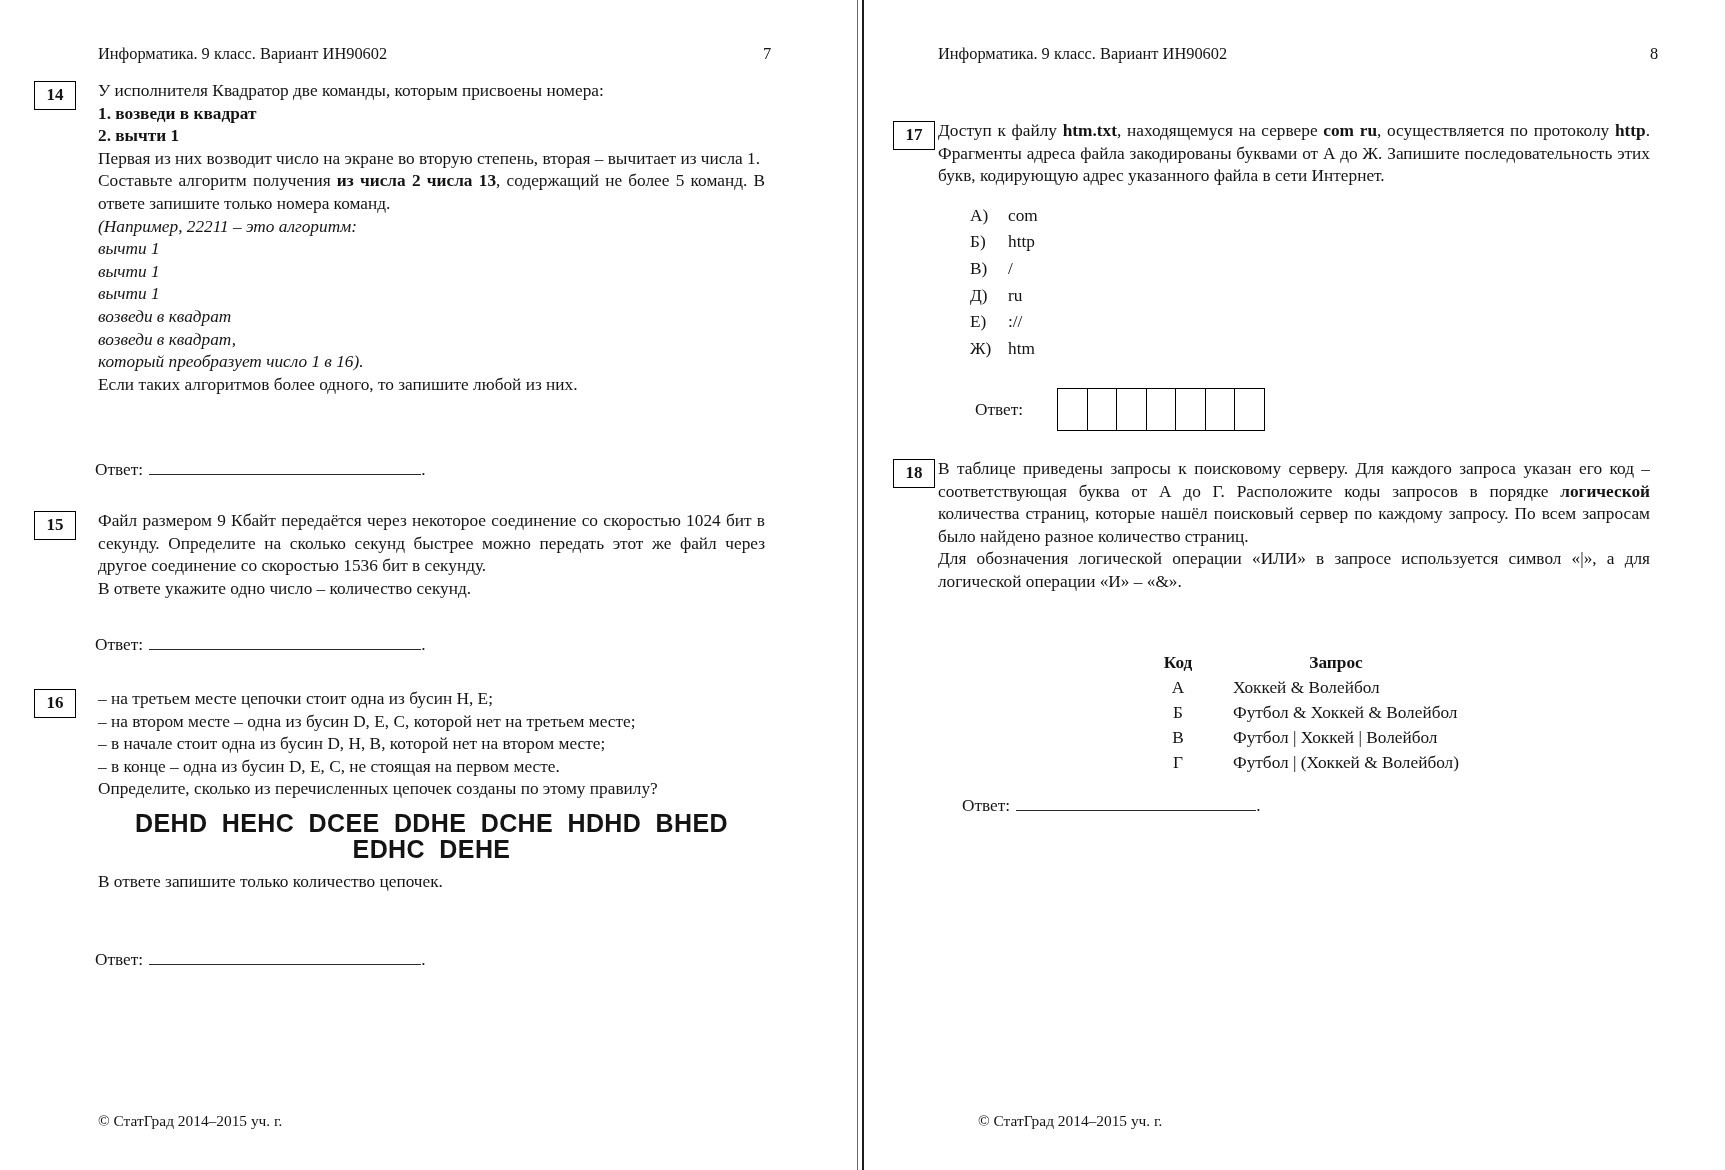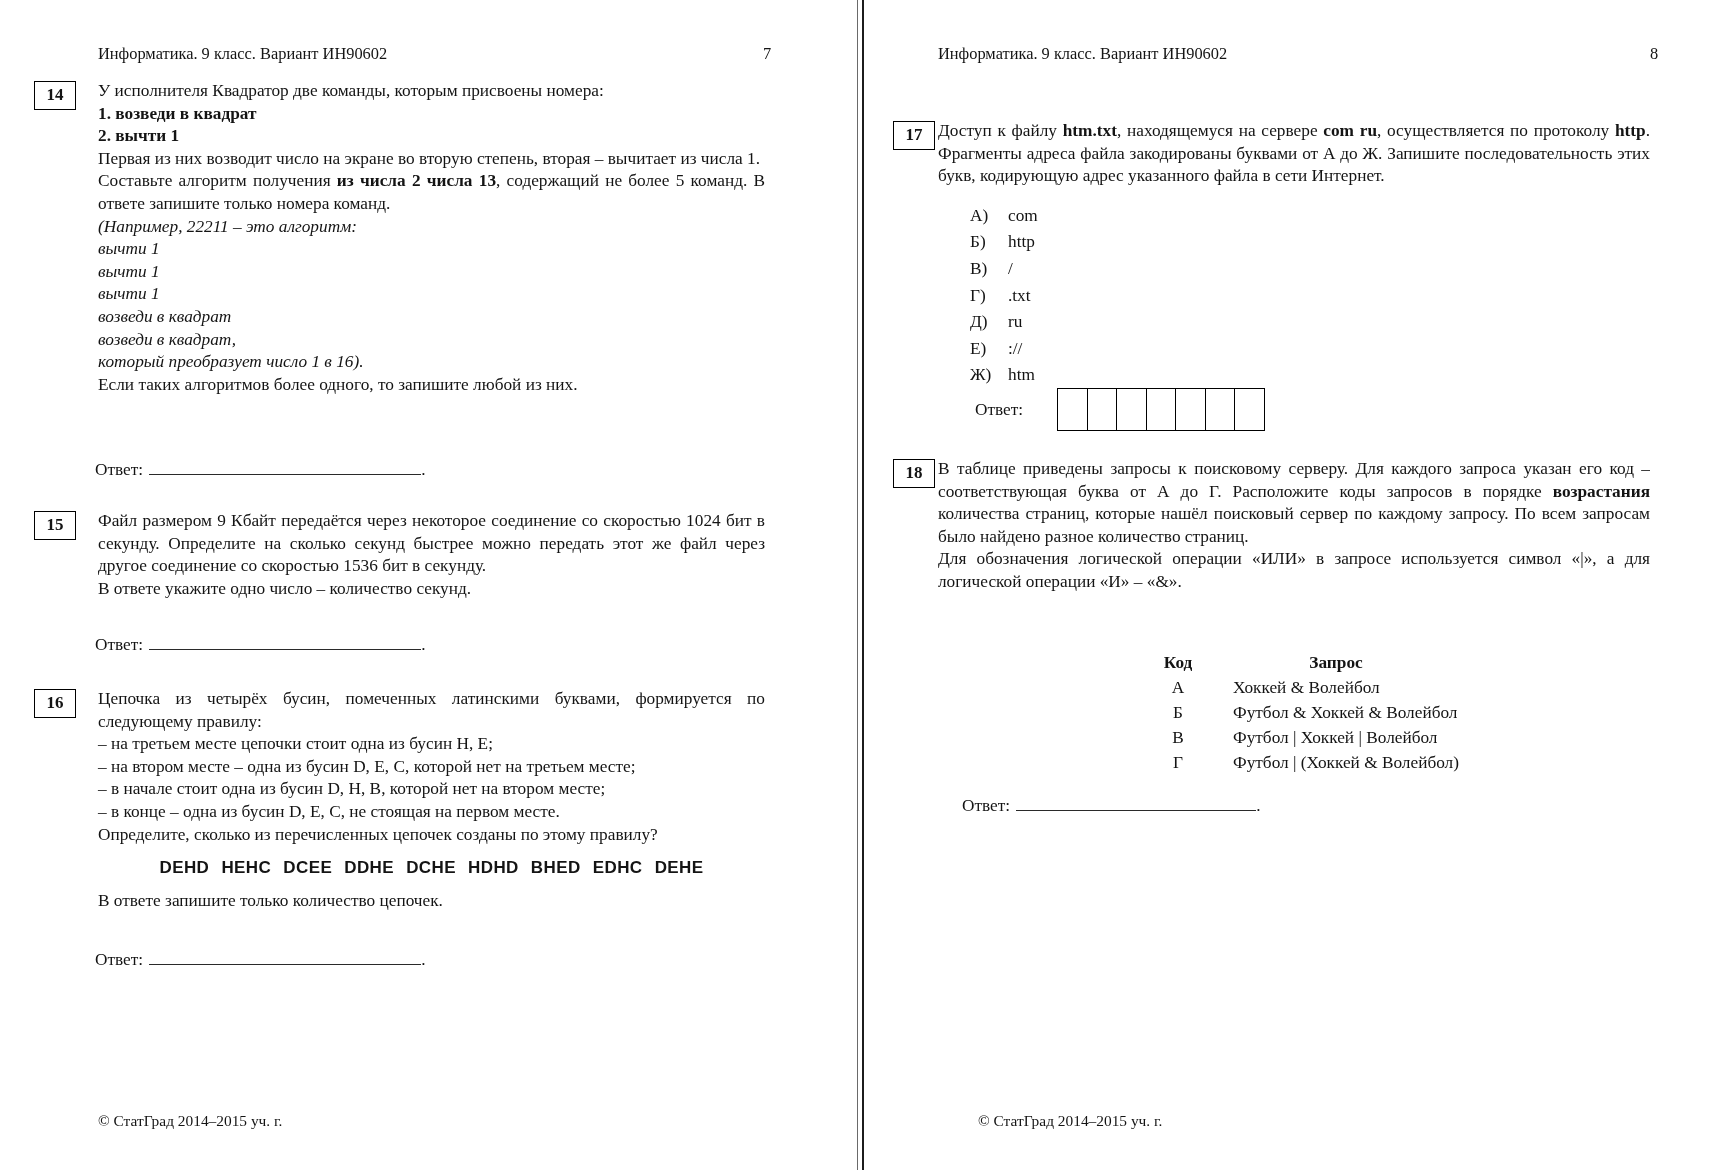--- a/index.html
+++ b/index.html
@@ -42,21 +42,21 @@
   .answer-line {
     display:inline-block; width:272px; height:19px;
     border-bottom:1.3px solid #2a2a2a; margin-left:6px; vertical-align:baseline;
   }
   .answer-line.short { width:240px; }
 
   
   .chains {
     display:block; text-align:center;
     font-family:"Liberation Sans","DejaVu Sans",sans-serif;
-    font-weight:bold; font-size:17px; letter-spacing:0.4px; word-spacing:7px;
+    font-weight:bold; font-size:25px; letter-spacing:0.4px; word-spacing:7px;
     margin-top:9px; margin-bottom:9px; line-height:26px;
   }
 
   
   .options { margin-top:15px; margin-left:32px; }
   .option-row { line-height:26.6px; white-space:nowrap; }
   .option-key { display:inline-block; width:38px; }
 
   
   .grid17 {
@@ -117,21 +117,20 @@
     <div class="jtext">Файл размером 9 Кбайт передаётся через некоторое соединение со скоростью 1024 бит в секунду. Определите на сколько секунд быстрее можно передать этот же файл через другое соединение со скоростью 1536 бит в секунду.</div>
     <div>В ответе укажите одно число – количество секунд.</div>
   </div>
 
   <div class="answer-row" style="top:631px; left:95px;">
     <span>Ответ:</span><span class="answer-line"></span><span>.</span>
   </div>
 
   <div class="qblock" style="top:688px;">
     <div class="qnum">16</div>
-    <div class="jtext">Цепочка из четырёх бусин, помеченных латинскими буквами, формируется по следующему правилу:</div>
     <div>
       <span class="line">– на третьем месте цепочки стоит одна из бусин H, E;</span>
       <span class="line">– на втором месте – одна из бусин D, E, C, которой нет на третьем месте;</span>
       <span class="line">– в начале стоит одна из бусин D, H, B, которой нет на втором месте;</span>
       <span class="line">– в конце – одна из бусин D, E, C, не стоящая на первом месте.</span>
     </div>
     <div>Определите, сколько из перечисленных цепочек созданы по этому правилу?</div>
     <span class="chains">DEHD HEHC DCEE DDHE DCHE HDHD BHED EDHC DEHE</span>
     <div>В ответе запишите только количество цепочек.</div>
   </div>
@@ -153,21 +152,20 @@
 
   <div class="qblock" style="top:80px;margin-top:40px;">
     <div class="qnum">17</div>
     <div class="jtext">
       <span>Доступ к файлу </span><span class="b">htm.txt</span><span>, находящемуся на сервере </span><span class="b">com ru</span><span>, осуществляется по протоколу </span><span class="b">http</span><span>. Фрагменты адреса файла закодированы буквами от А до Ж. Запишите последовательность этих букв, кодирующую адрес указанного файла в сети Интернет.</span>
     </div>
     <div class="options">
       <div class="option-row"><span class="option-key">А)</span><span>com</span></div>
       <div class="option-row"><span class="option-key">Б)</span><span>http</span></div>
       <div class="option-row"><span class="option-key">В)</span><span>/</span></div>
-      <div class="option-row"><span class="option-key">Г)</span><span>.txt</span></div>
       <div class="option-row"><span class="option-key">Д)</span><span>ru</span></div>
       <div class="option-row"><span class="option-key">Е)</span><span>://</span></div>
       <div class="option-row"><span class="option-key">Ж)</span><span>htm</span></div>
     </div>
   </div>
 
   <div class="answer-row" style="top:400px; left:109px;">
     <span>Ответ:</span>
   </div>
   <div class="grid17">
@@ -176,21 +174,21 @@
     <div class="cell"></div>
     <div class="cell"></div>
     <div class="cell"></div>
     <div class="cell"></div>
     <div class="cell"></div>
   </div>
 
   <div class="qblock" style="top:458px;">
     <div class="qnum">18</div>
     <div class="jtext">
-      <span>В таблице приведены запросы к поисковому серверу. Для каждого запроса указан его код – соответствующая буква от А до Г. Расположите коды запросов в порядке </span><span class="b">возрастания</span><span> количества страниц, которые нашёл поисковый сервер по каждому запросу. По всем запросам было найдено разное количество страниц.</span>
+      <span>В таблице приведены запросы к поисковому серверу. Для каждого запроса указан его код – соответствующая буква от А до Г. Расположите коды запросов в порядке </span><span class="b">логической</span><span> количества страниц, которые нашёл поисковый сервер по каждому запросу. По всем запросам было найдено разное количество страниц.</span>
     </div>
     <div class="jtext">Для обозначения логической операции «ИЛИ» в запросе используется символ «|», а для логической операции «И» – «&amp;».</div>
   </div>
 
   <div class="qtable">
     <div class="trow thead">
       <span class="tcode">Код</span>
       <span class="tquery">Запрос</span>
     </div>
     <div class="trow">

